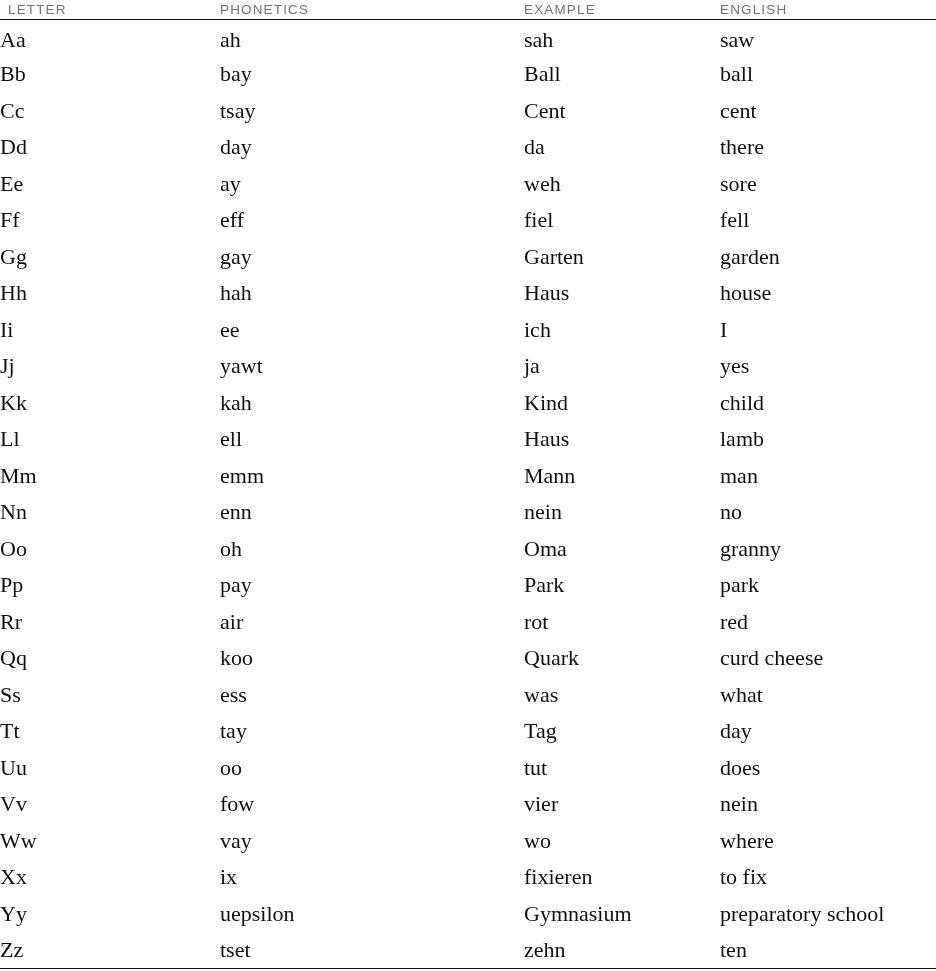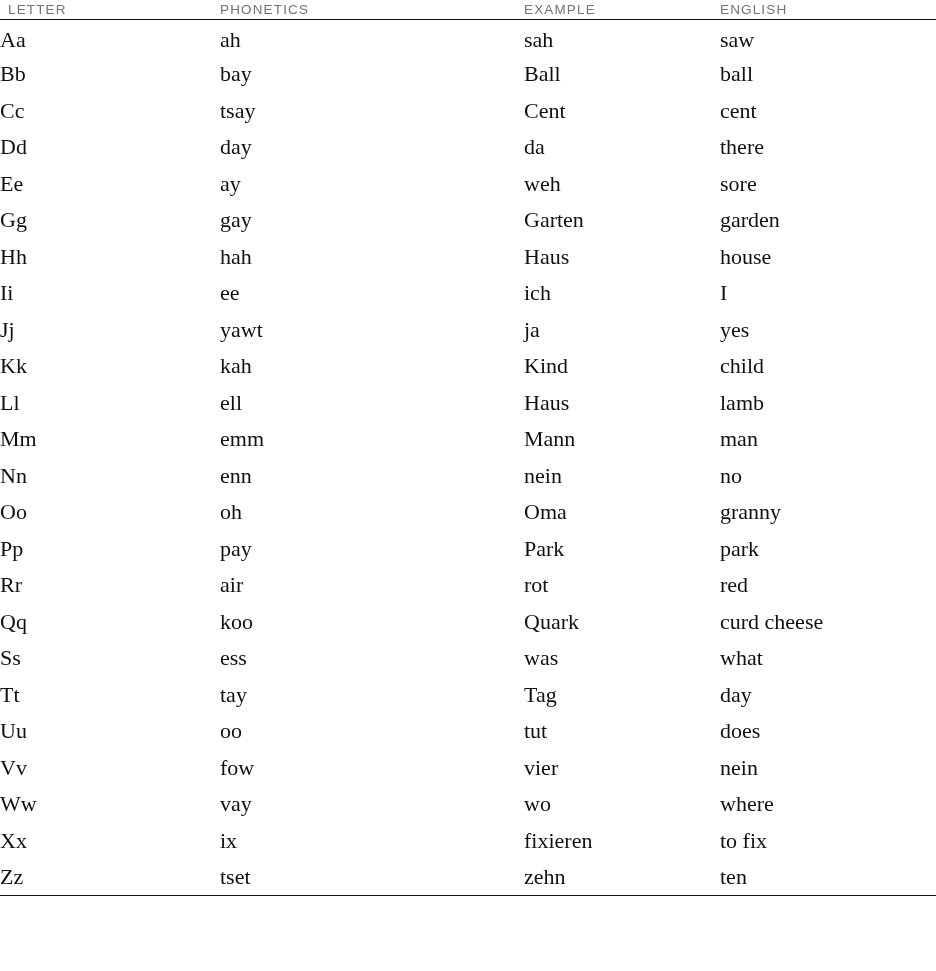--- a/index.html
+++ b/index.html
@@ -131,20 +131,26 @@
           <td class="cell-example">da</td>
           <td class="cell-english">there</td>
         </tr>
         <tr>
           <td class="cell-letter">Ee</td>
           <td class="cell-phonetics">ay</td>
           <td class="cell-example">weh</td>
           <td class="cell-english">sore</td>
         </tr>
         <tr>
+          <td class="cell-letter">Ff</td>
+          <td class="cell-phonetics">eff</td>
+          <td class="cell-example">fiel</td>
+          <td class="cell-english">fell</td>
+        </tr>
+        <tr>
           <td class="cell-letter">Gg</td>
           <td class="cell-phonetics">gay</td>
           <td class="cell-example">Garten</td>
           <td class="cell-english">garden</td>
         </tr>
         <tr>
           <td class="cell-letter">Hh</td>
           <td class="cell-phonetics">hah</td>
           <td class="cell-example">Haus</td>
           <td class="cell-english">house</td>
@@ -237,20 +243,26 @@
           <td class="cell-letter">Ww</td>
           <td class="cell-phonetics">vay</td>
           <td class="cell-example">wo</td>
           <td class="cell-english">where</td>
         </tr>
         <tr>
           <td class="cell-letter">Xx</td>
           <td class="cell-phonetics">ix</td>
           <td class="cell-example">fixieren</td>
           <td class="cell-english">to fix</td>
+        </tr>
+        <tr>
+          <td class="cell-letter">Yy</td>
+          <td class="cell-phonetics">uepsilon</td>
+          <td class="cell-example">Gymnasium</td>
+          <td class="cell-english">preparatory school</td>
         </tr>
         <tr>
           <td class="cell-letter">Zz</td>
           <td class="cell-phonetics">tset</td>
           <td class="cell-example">zehn</td>
           <td class="cell-english">ten</td>
         </tr>
       </tbody>
     <tfoot>
       <tr class="bottom-rule">

